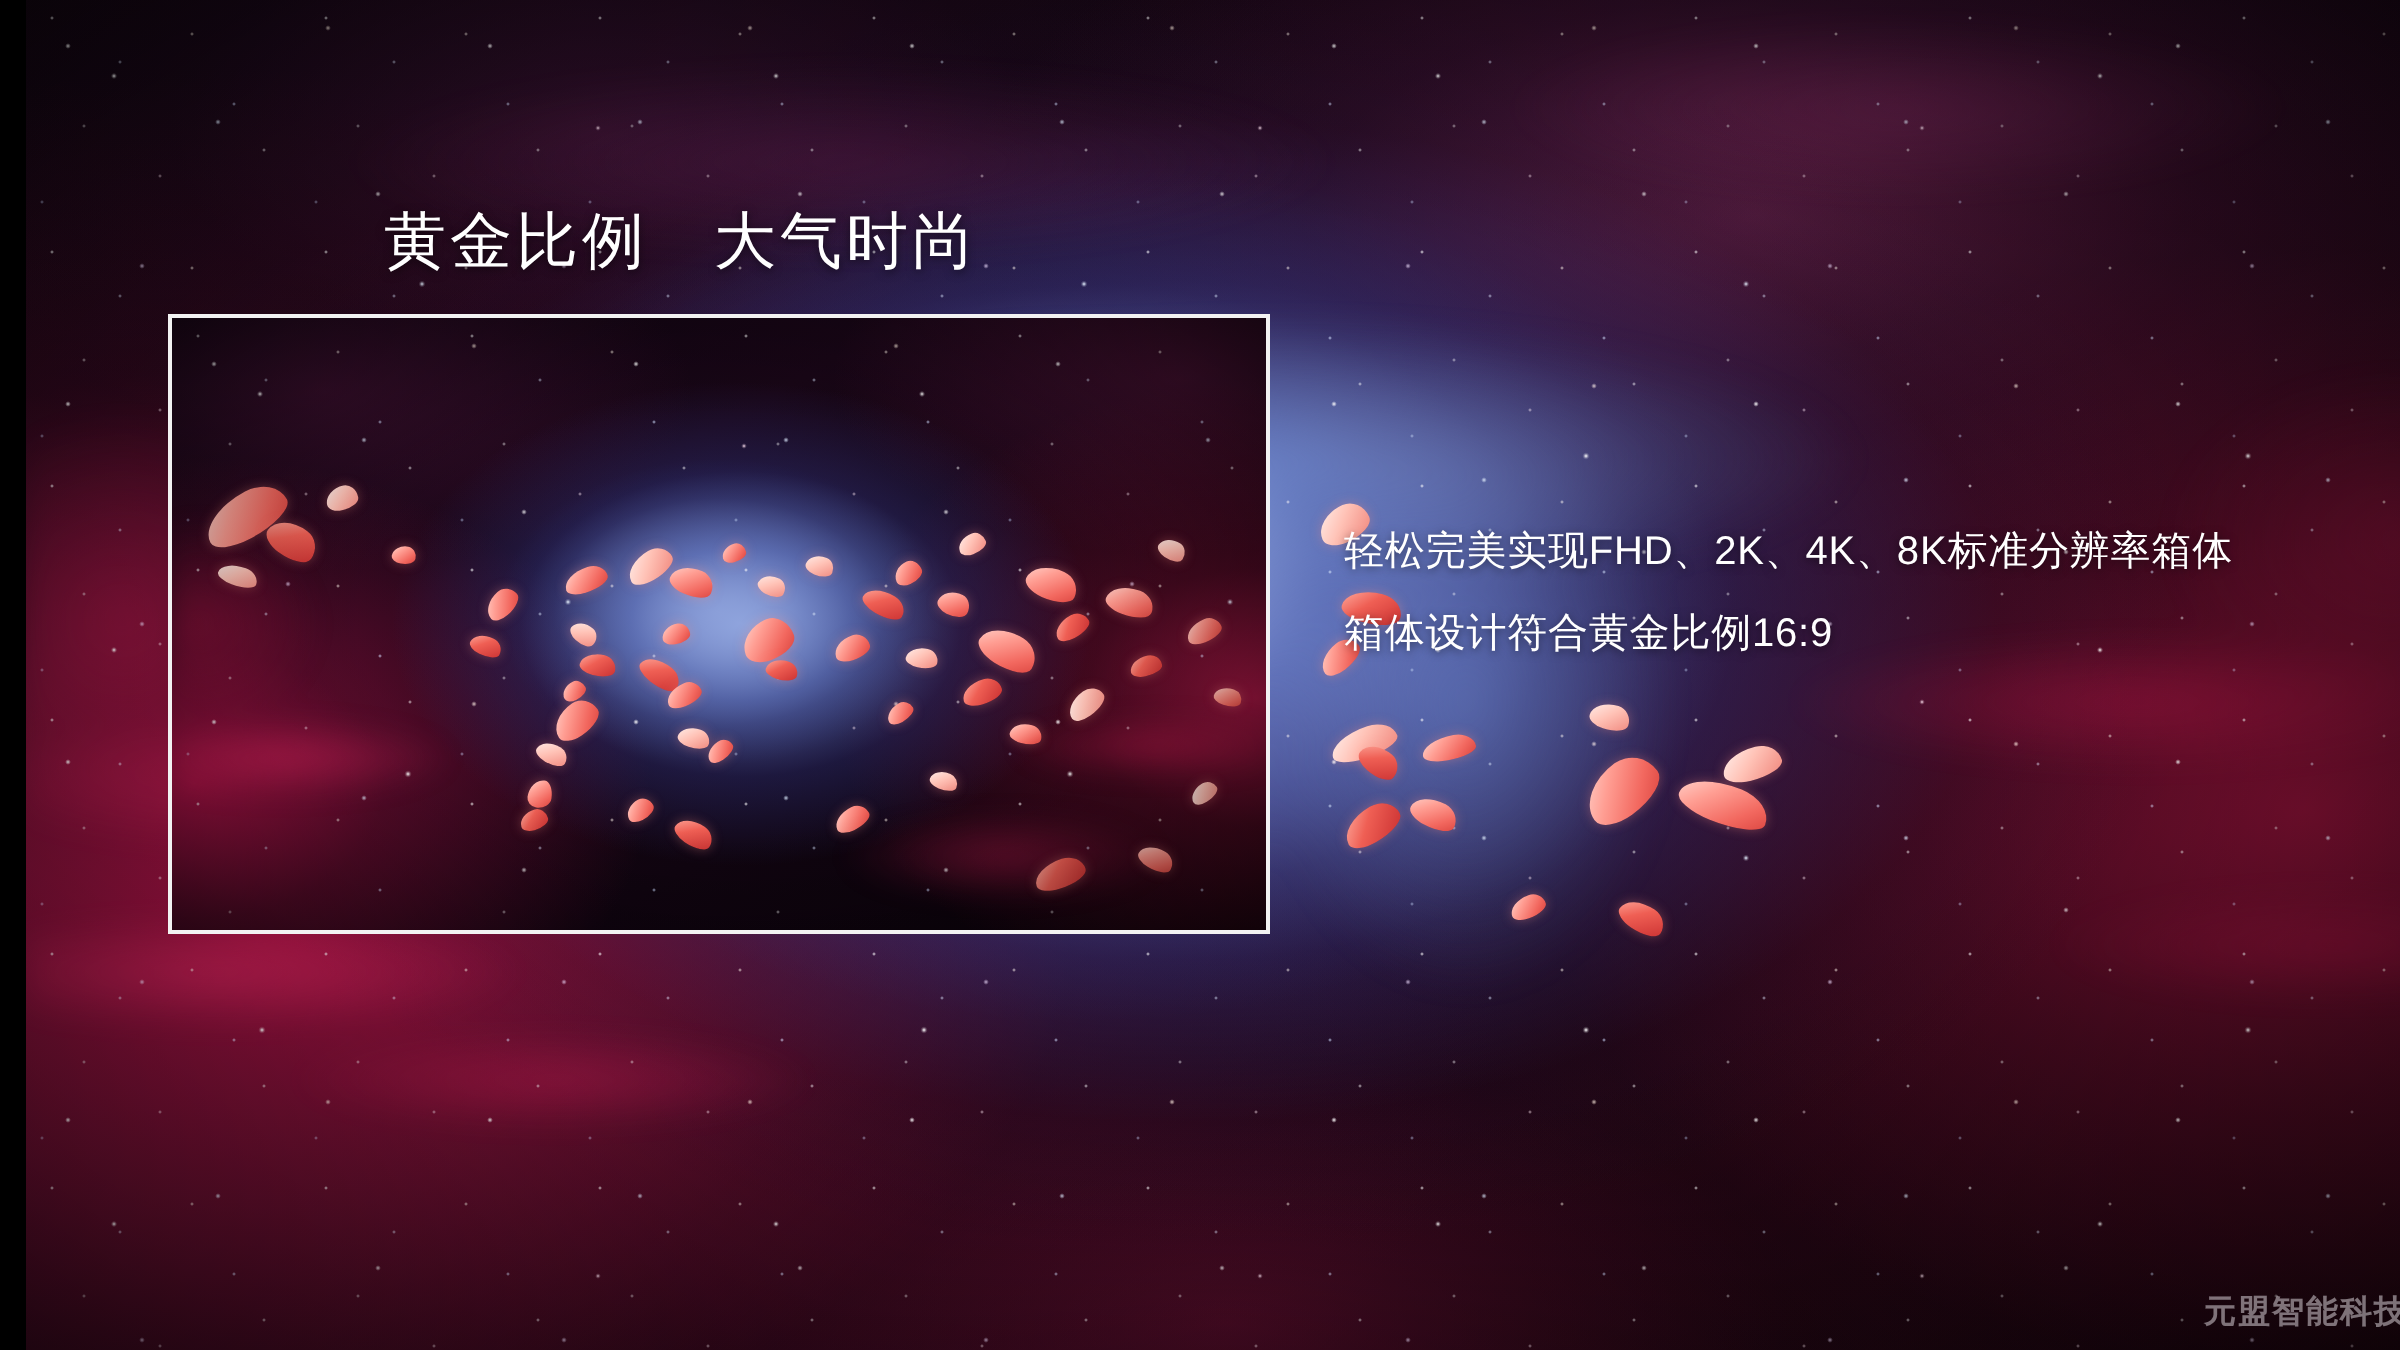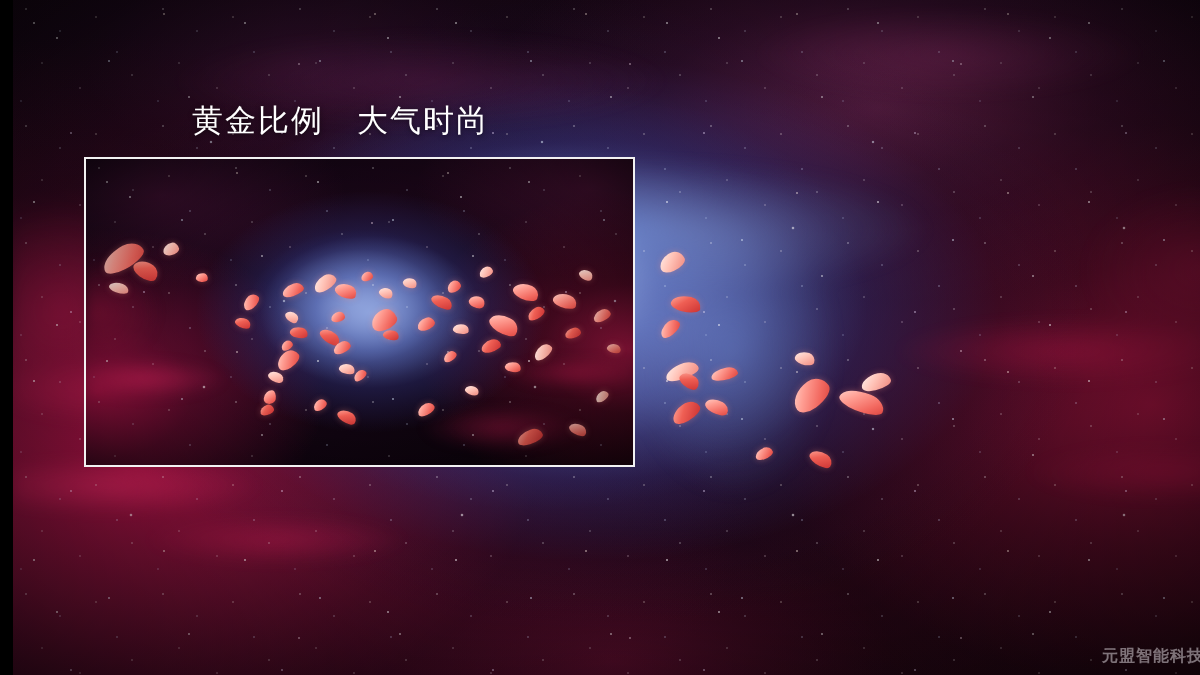--- a/index.html
+++ b/index.html
@@ -277,17 +277,19 @@
           <div class="petal" style="left: 483px; top: 265px; width: 18px; height: 11px; transform: rotate(30deg);"></div>
           <div class="petal pale" style="left: 509px; top: 233px; width: 14px; height: 9px; transform: rotate(-32deg);"></div>
         </div>
       <div class="layer vignette"></div>
     </div>
   </div>
 
   <div id="slide-title">黄金比例　大气时尚</div>
 
   <div id="body-copy">
+    <div class="line">轻松完美实现FHD、2K、4K、8K标准分辨率箱体</div>
+    <div class="line">箱体设计符合黄金比例16:9</div>
   </div>
 
   <div id="watermark">元盟智能科技</div>
 
 </div>
 
 </body></html>

